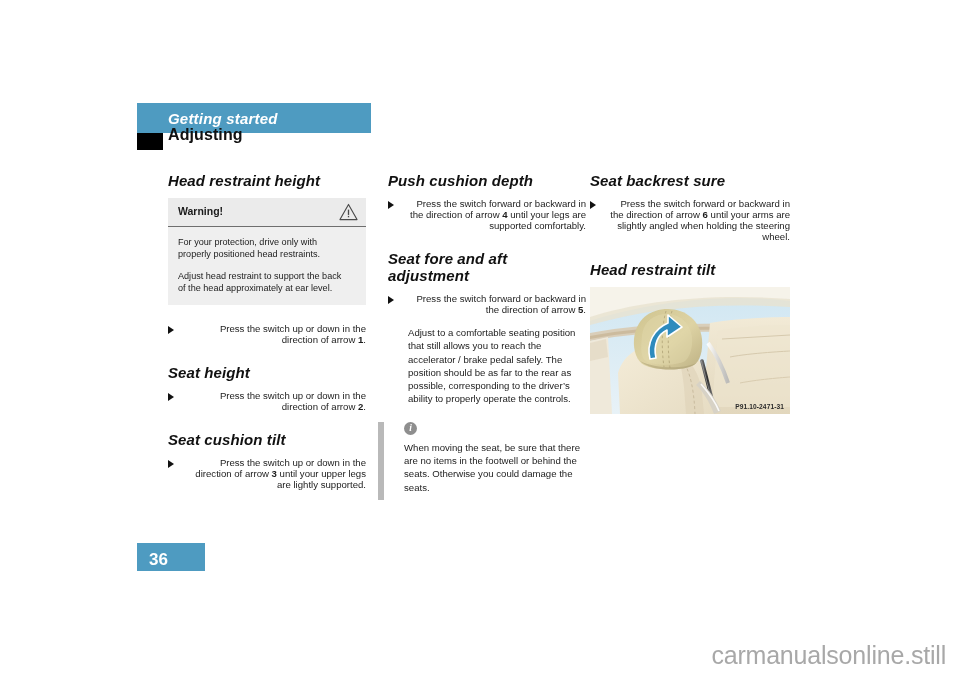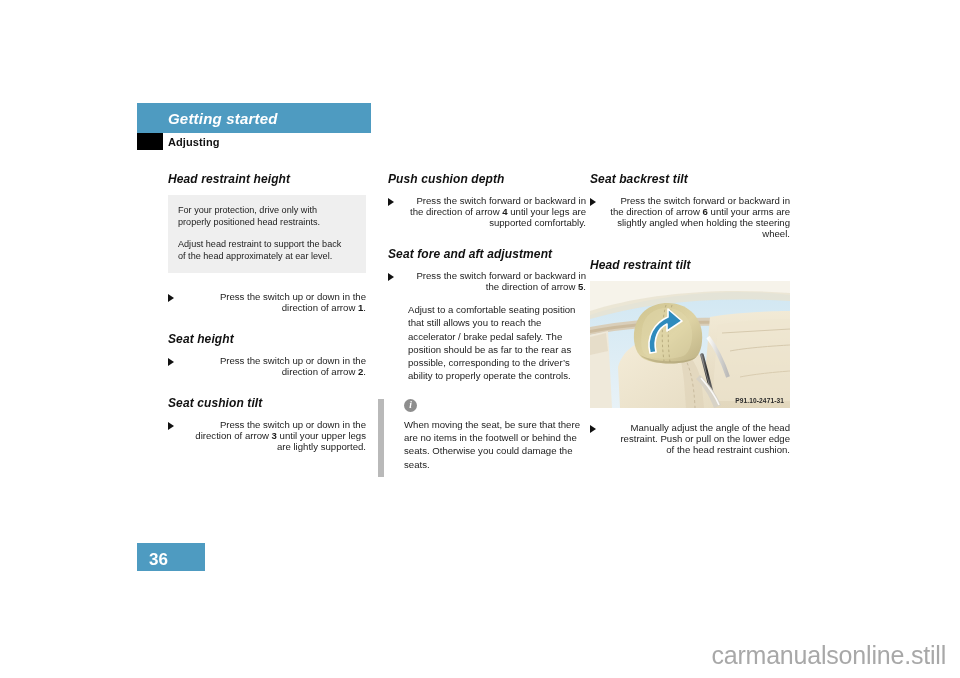--- a/index.html
+++ b/index.html
@@ -45,39 +45,39 @@
     position: absolute;
     left: 137px;
     top: 133px;
     width: 26px;
     height: 17px;
     background: #000000;
   }
   .subheader-title {
     position: absolute;
     left: 168px;
-    top: 136px;
-    font-size: 11px;
+    top: 126px;
+    font-size: 16px;
     font-weight: bold;
     color: #111111;
     letter-spacing: 0.1px;
   }
 
   
   .col {
     position: absolute;
     top: 172px;
     width: 198px;
   }
   .col-left   { left: 168px; }
   .col-mid    { left: 388px; }
   .col-right  { left: 590px; width: 200px; }
 
   .sec-title {
-    font-size: 12px;
+    font-size: 15px;
     font-weight: bold;
     font-style: italic;
     color: #111111;
     margin: 0 0 9px 0;
     letter-spacing: 0.1px;
   }
   .sec-title.spaced { margin-top: 19px; }
 
   
   .warning-box {
@@ -240,20 +240,28 @@
     <div class="header-title">Getting started</div>
   </div>
   <div class="subheader-marker"></div>
   <div class="subheader-title">Adjusting</div>
 
   <div class="col col-left">
 
     <div class="sec-title">Head restraint height</div>
 
     <div class="warning-box">
+      <div class="warning-head">
+        <div class="warning-head-label">Warning!</div>
+        <svg class="warn-tri" viewBox="0 0 20 19">
+          <path d="M10 1.5 L19 17.5 L1 17.5 Z" fill="none" stroke="#4a4a4a" stroke-width="1.2" stroke-linejoin="round"></path>
+          <rect x="9.3" y="7" width="1.4" height="5.6" fill="#4a4a4a"></rect>
+          <rect x="9.3" y="13.6" width="1.4" height="1.5" fill="#4a4a4a"></rect>
+        </svg>
+      </div>
       <div class="warning-body">
         <p>For your protection, drive only with properly positioned head restraints.</p>
         <p>Adjust head restraint to support the back of the head approximately at ear level.</p>
       </div>
     </div>
 
     <div class="bullet">
       <span class="tri"></span>
       <span>Press the switch up or down in the direction of arrow </span><b>1</b><span>.</span>
     </div>
@@ -293,21 +301,21 @@
 
     <div class="note-wrap">
       <div class="note-rule"></div>
       <div class="note-icon">i</div>
       <p class="note-text">When moving the seat, be sure that there are no items in the footwell or behind the seats. Otherwise you could damage the seats.</p>
     </div>
   </div>
 
   <div class="col col-right">
 
-    <div class="sec-title">Seat backrest tilt</div>
+    <div class="sec-title">Seat backrest sure</div>
 
     <div class="bullet">
       <span class="tri"></span>
       <span>Press the switch forward or backward in the direction of arrow </span><b>6</b><span> until your arms are slightly angled when holding the steering wheel.</span>
     </div>
 
     <div class="sec-title spaced">Head restraint tilt</div>
 
     <div class="figure">
       <svg width="200" height="127" viewBox="0 0 200 127">
@@ -380,24 +388,20 @@
 
         <path d="M60 72 C56 56 64 42 78 36 L78 28 L92 40 L77 50 L77 43 C68 47 63 58 66 71 Z" fill="#2e8bbd" stroke="#ffffff" stroke-width="1.6" stroke-linejoin="round"></path>
 
         <path d="M118 56 C124 64 132 78 138 96" stroke="url(#beltG)" stroke-width="4" fill="none" opacity="0.9"></path>
 
         <rect x="0" y="0" width="200" height="127" fill="none"></rect>
       </svg>
       <div class="fig-caption">P91.10-2471-31</div>
     </div>
 
-    <div class="bullet">
-      <span class="tri"></span>
-      <span>Manually adjust the angle of the head restraint. Push or pull on the lower edge of the head restraint cushion.</span><b></b><span></span>
-    </div>
   </div>
 
   <div class="page-number-box">
     <div class="page-number-label">36</div>
   </div>
 
   <div class="watermark">carmanualsonline.still</div>
 
 </div>
 

